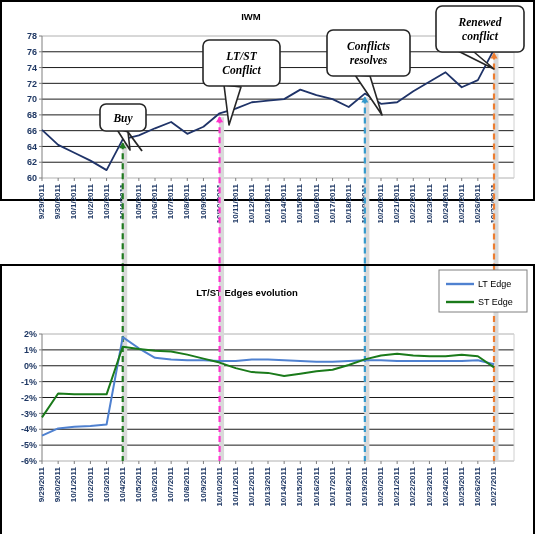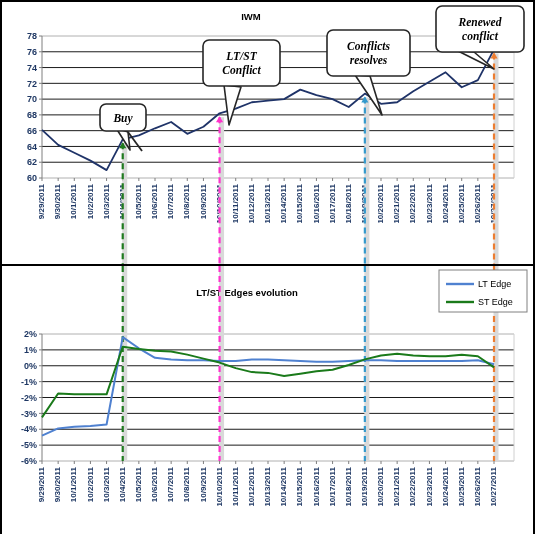--- a/index.html
+++ b/index.html
@@ -1,19 +1,19 @@
 <!DOCTYPE html>
 <html><head>
 <meta charset="utf-8">
 <style>
   html,body{margin:0;padding:0;background:#fff;}
   body{font-family:"Liberation Sans",sans-serif;}
   #wrap{position:relative;width:535px;height:534px;background:#ffffff;box-sizing:border-box;}
   .panel{position:absolute;left:0;width:535px;background:#fff;box-sizing:border-box;border:2px solid #000;}
-  #panel-top{top:0;height:266px;text-decoration:underline;}
+  #panel-top{top:0;height:201px;text-decoration:underline;}
   #panel-bottom{top:264px;height:320px;}
   svg{display:block;}
   text{font-family:"Liberation Sans",sans-serif;}
   .tick-lbl{font-size:9px;fill:#1f3864;font-weight:bold;}
   .xtick-lbl{font-size:8px;fill:#1f3864;font-weight:bold;}
   .chart-title{font-size:9.5px;fill:#000;font-weight:bold;}
   .legend-lbl{font-size:9px;fill:#000;}
   .callout-txt{font-size:11.5px;fill:#000;font-style:italic;font-weight:bold;font-family:"Liberation Serif",serif;}
 </style>
 </head>

